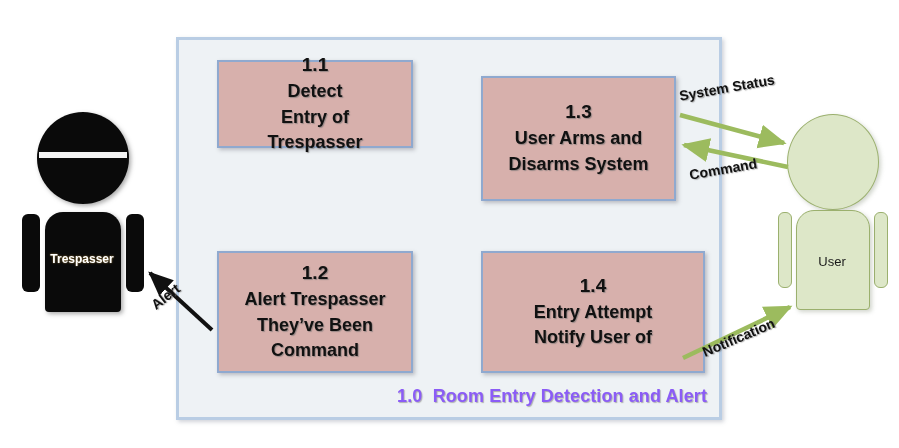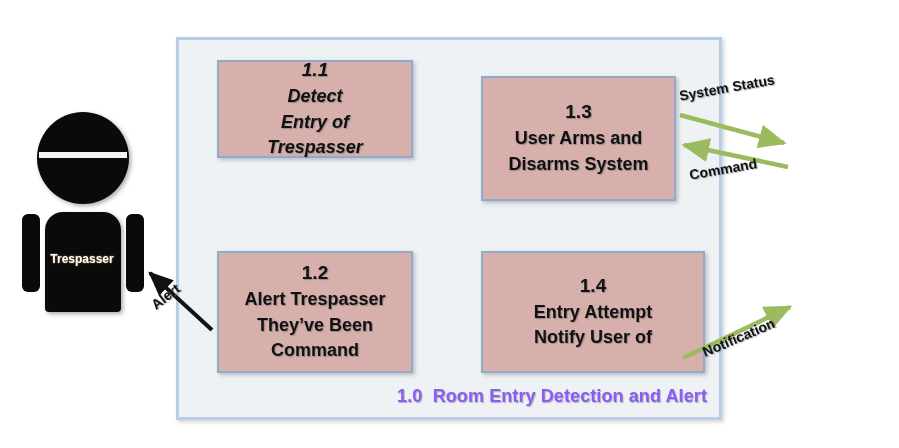--- a/index.html
+++ b/index.html
@@ -58,21 +58,21 @@
   }
   .process-box .line {
     font-size: 18px;
     font-weight: bold;
     color: #111111;
     line-height: 1.42;
     text-shadow: 1px 1px 1px rgba(110,110,110,0.6);
     white-space: nowrap;
   }
   .process-box .line.num { font-size: 19px; }
-  #box-11 { left: 217px; top: 60px;  width: 196px; height: 98px; font-style: italic; }
+  #box-11 { left: 217px; top: 60px;  width: 196px; height: 88px; }
   #box-13 { left: 481px; top: 76px;  width: 195px; height: 125px; }
   #box-12 { left: 217px; top: 251px; width: 196px; height: 122px; }
   #box-14 { left: 481px; top: 251px; width: 224px; height: 122px; }
 
   
   .actor { position: absolute; }
   .actor .head {
     position: absolute;
     border-radius: 50%;
   }
@@ -198,20 +198,27 @@
 
   <div class="actor" id="actor-trespasser">
     <div class="head"></div>
     <div class="visor"></div>
     <div class="arm left"></div>
     <div class="arm right"></div>
     <div class="torso"></div>
     <div class="actor-label">Trespasser</div>
   </div>
 
+  <div class="actor" id="actor-user">
+    <div class="head"></div>
+    <div class="arm left"></div>
+    <div class="arm right"></div>
+    <div class="torso"></div>
+    <div class="actor-label">User</div>
+  </div>
 
   <svg id="arrows" viewBox="0 0 899 448">
     <defs>
       <marker id="head-green" markerWidth="7" markerHeight="7" refX="5.6" refY="3.0" orient="auto" markerUnits="strokeWidth">
         <path d="M0,0.3 L6.2,3.0 L0,5.7 z" fill="#9cbb5e"></path>
       </marker>
       <marker id="head-black" markerWidth="7" markerHeight="7" refX="5.6" refY="3.0" orient="auto" markerUnits="strokeWidth">
         <path d="M0,0.3 L6.2,3.0 L0,5.7 z" fill="#111111"></path>
       </marker>
     </defs>

